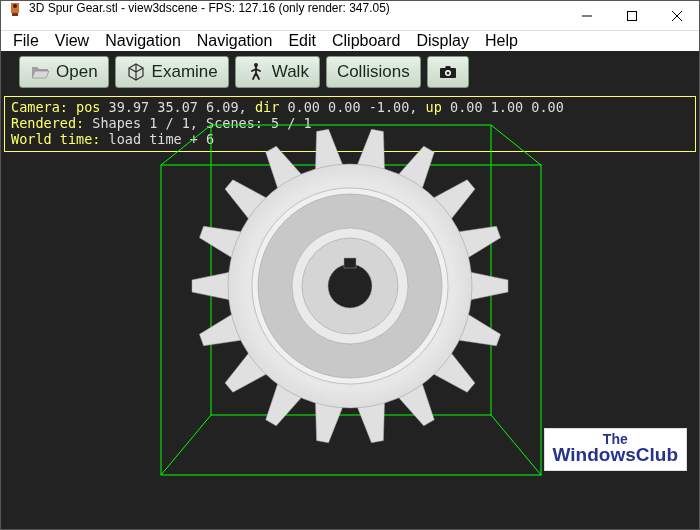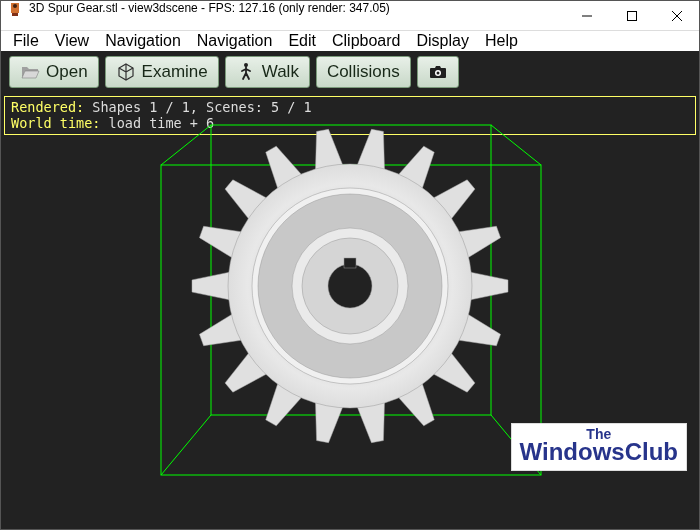--- a/index.html
+++ b/index.html
@@ -5,30 +5,30 @@
   * { box-sizing: border-box; margin: 0; padding: 0; }
   body { font-family: "Segoe UI", Tahoma, sans-serif; background: #fff; }
   .window { width: 700px; height: 530px; border: 1px solid #555; display: flex; flex-direction: column; background: #fff; }
   .titlebar { height: 30px; background: #fff; display: flex; align-items: flex-start; border-bottom: 1px solid #ddd; }
   .titlebar-icon { width: 16px; height: 16px; margin: 0 6px; }
   .title-text { flex: 1; font-size: 12px; color: #000; }
   .win-controls { display: flex; height: 100%; }
   .win-btn { width: 45px; height: 100%; display: flex; align-items: center; justify-content: center; font-size: 14px; color: #333; }
   .menubar { height: 20px; display: flex; align-items: center; padding: 0 4px; font-size: 16px; color: #000; background: #fff; }
   .menu-item { padding: 2px 8px; }
-  .toolbar { background: #222; padding: 5px 8px; display: flex; gap: 6px; }
+  .toolbar { background: #222; padding: 5px 18px; display: flex; gap: 6px; }
   .tool-btn { background: linear-gradient(to bottom, #e8f0e8, #c8d8c8); border: 1px solid #7a9a7a; border-radius: 3px; padding: 4px 10px; display: flex; align-items: center; gap: 6px; font-size: 17px; color: #182818; font-weight: 500; height: 32px; }
   .tool-btn svg, .tool-btn .ico { width: 20px; height: 20px; flex-shrink: 0; }
   .viewport { flex: 1; background: #222; position: relative; overflow: hidden; }
   .bbox { position: absolute; left: 140px; top: 12px; width: 420px; height: 380px; }
   .bbox line { stroke: #00ff00; stroke-width: 1; }
   .gear-wrap { position: absolute; left: 50%; top: 195px; transform: translate(-50%, -50%); }
   .watermark { position: absolute; right: 12px; bottom: 58px; background: #fff; padding: 4px 8px 6px 8px; line-height: 0.95; border: 1px solid #ddd; }
   .watermark .w-the { font-size: 14px; font-weight: 700; color: #27348b; display: block; text-align: center; }
-  .watermark .w-wc { font-size: 24px; font-weight: 700; color: #27348b; display: block; }
+  .watermark .w-wc { font-size: 19px; font-weight: 700; color: #27348b; display: block; }
   .statusbar { font-family: "Consolas", monospace; font-size: 13.5px; background: #222; color: #ffff66; padding: 2px 6px 3px 6px; border: 1px solid #ffff66; margin: 3px; line-height: 1.2; }
   .statusbar .sv { color: #dddddd; }
 </style>
 </head>
 <body>
 
 <div class="window">
 
   <div class="titlebar">
     <svg class="titlebar-icon" viewBox="0 0 16 16">
@@ -146,20 +146,29 @@
       </svg>
     </div>
 
     <div class="watermark">
       <span class="w-the">The</span>
       <span class="w-wc">WindowsClub</span>
     </div>
 
     <div class="statusbar">
       <div>
+        <span>Camera:</span>
+        <span>pos</span>
+        <span class="sv">39.97 35.07 6.09,</span>
+        <span>dir</span>
+        <span class="sv">0.00 0.00 -1.00,</span>
+        <span>up</span>
+        <span class="sv">0.00 1.00 0.00</span>
+      </div>
+      <div>
         <span>Rendered:</span>
         <span class="sv">Shapes 1 / 1, Scenes: 5 / 1</span>
       </div>
       <div>
         <span>World time:</span>
         <span class="sv">load time + 6</span>
       </div>
     </div>
   </div>
 

